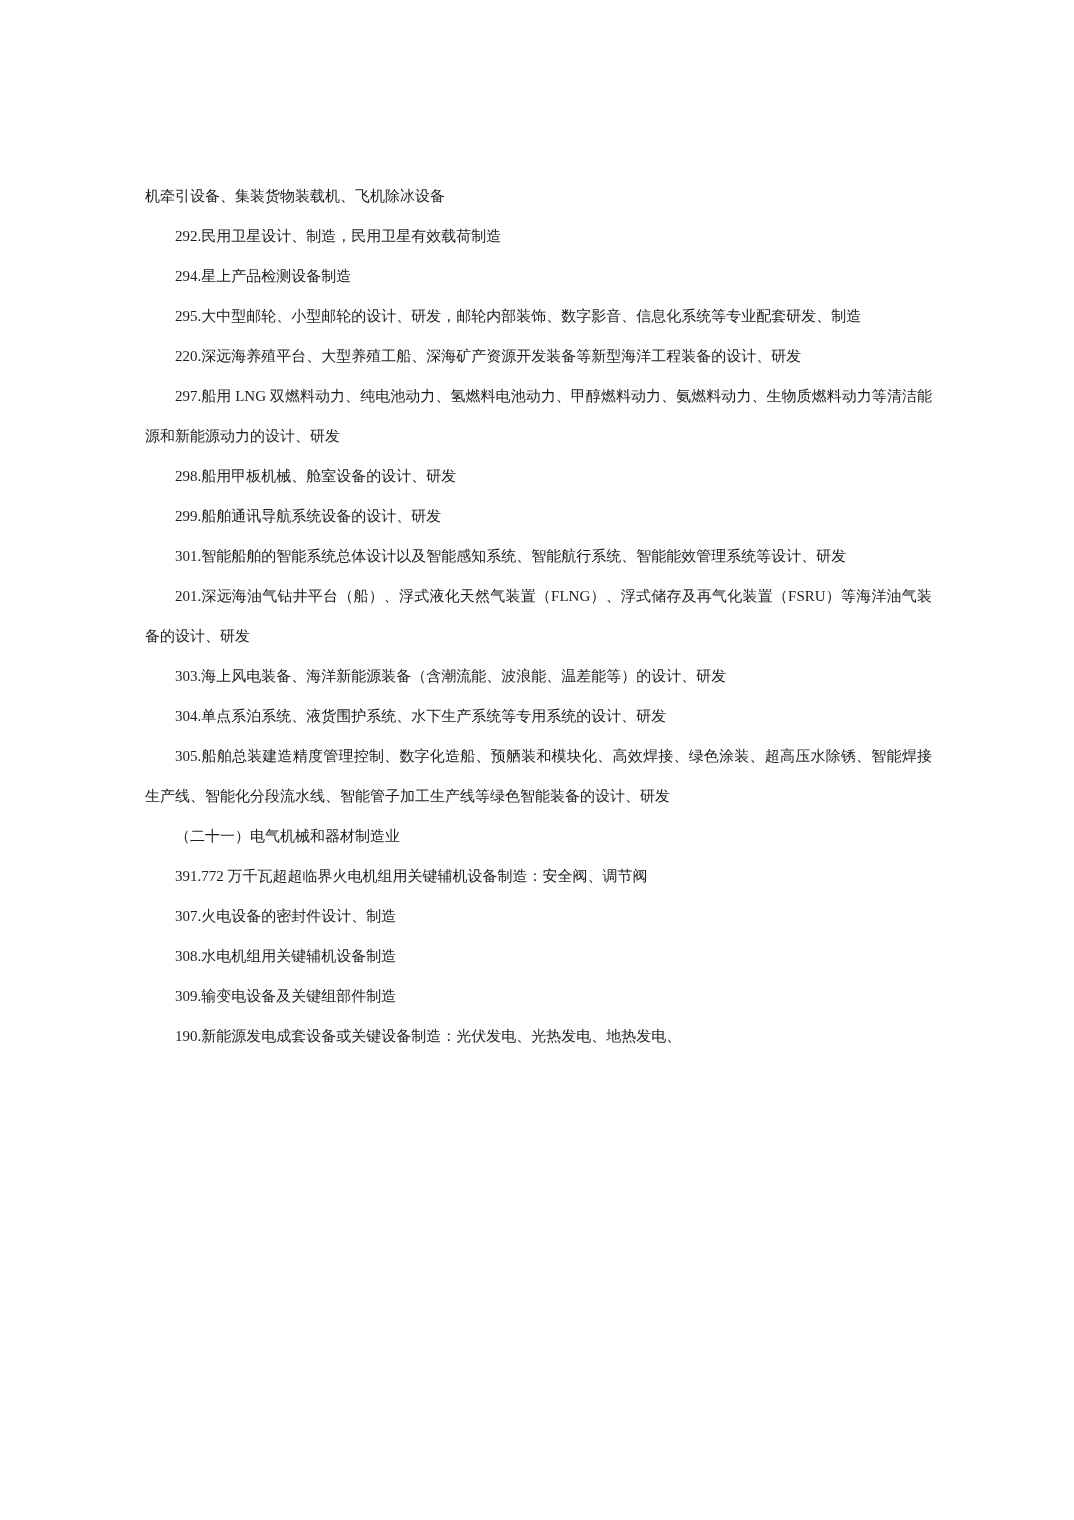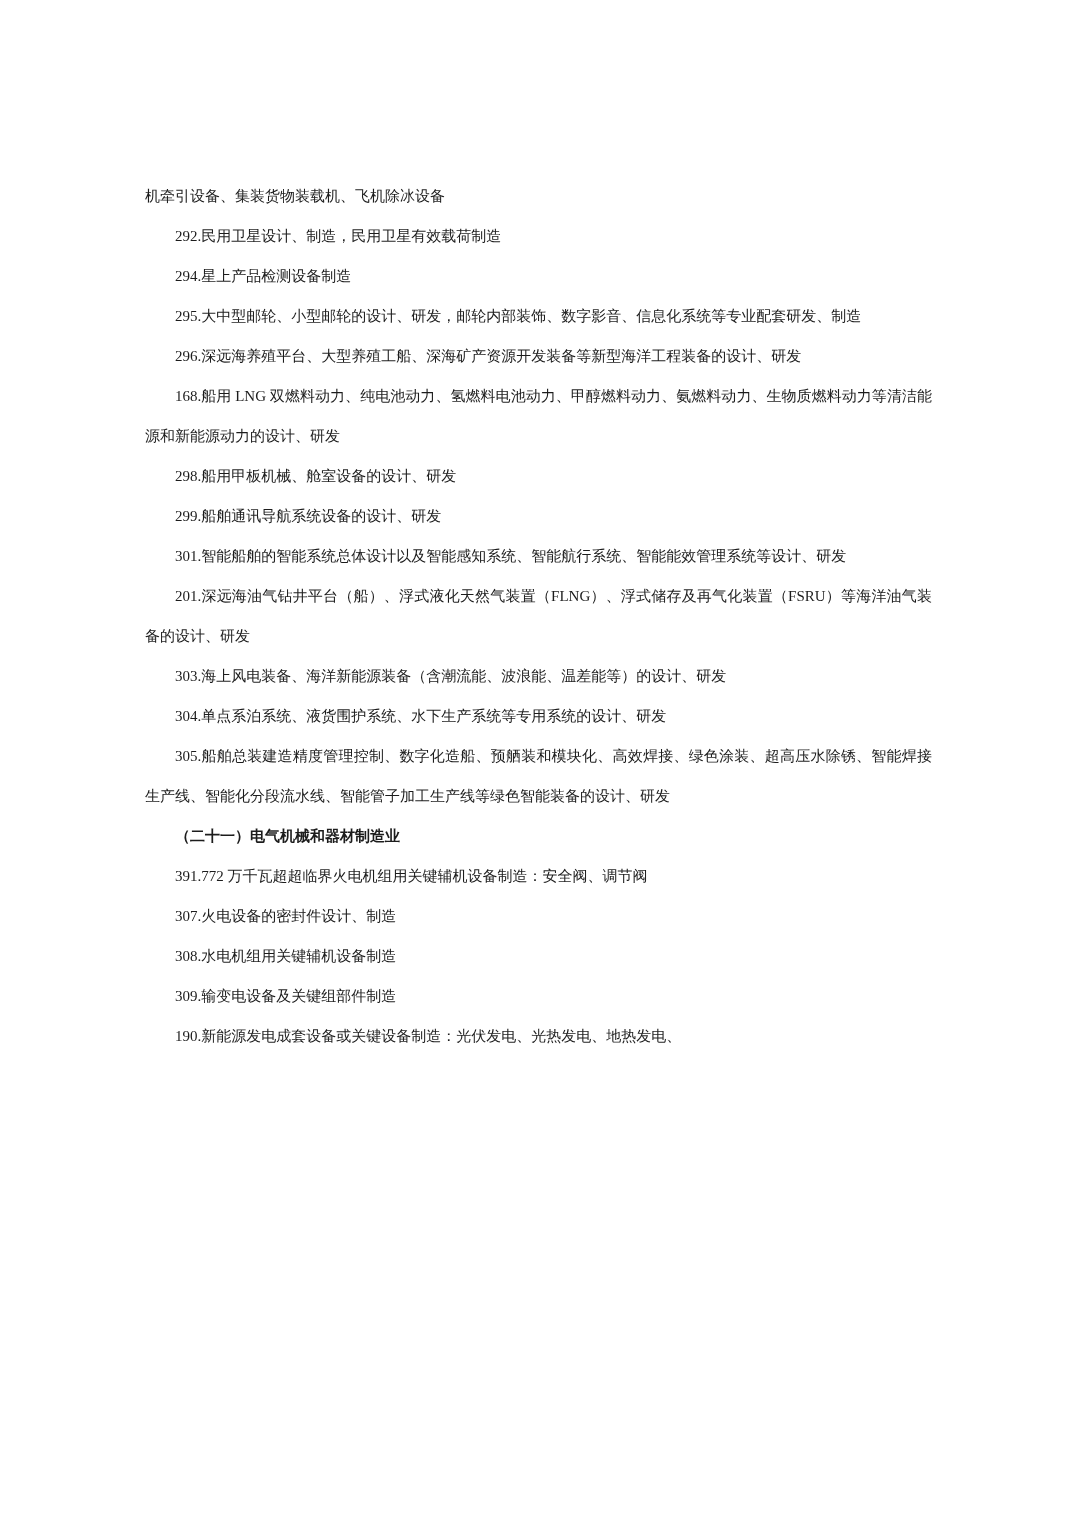--- a/index.html
+++ b/index.html
@@ -29,34 +29,34 @@
     padding: 0;
     text-align: justify;
     text-justify: inter-ideograph;
     word-break: break-all;
     text-indent: 2em;
   }
   p.para.continuation {
     text-indent: 0;
   }
   p.para.heading {
-    font-weight: bold;
+    font-weight: normal;
   }
 </style>
 </head>
 <body>
 
 <div class="page">
   <div class="doc-body">
       <p class="para continuation">机牵引设备、集装货物装载机、飞机除冰设备</p>
       <p class="para item">292.民用卫星设计、制造，民用卫星有效载荷制造</p>
       <p class="para item">294.星上产品检测设备制造</p>
       <p class="para item">295.大中型邮轮、小型邮轮的设计、研发，邮轮内部装饰、数字影音、信息化系统等专业配套研发、制造</p>
-      <p class="para item">296.深远海养殖平台、大型养殖工船、深海矿产资源开发装备等新型海洋工程装备的设计、研发</p>
-      <p class="para item">168.船用 LNG 双燃料动力、纯电池动力、氢燃料电池动力、甲醇燃料动力、氨燃料动力、生物质燃料动力等清洁能源和新能源动力的设计、研发</p>
+      <p class="para item">220.深远海养殖平台、大型养殖工船、深海矿产资源开发装备等新型海洋工程装备的设计、研发</p>
+      <p class="para item">297.船用 LNG 双燃料动力、纯电池动力、氢燃料电池动力、甲醇燃料动力、氨燃料动力、生物质燃料动力等清洁能源和新能源动力的设计、研发</p>
       <p class="para item">298.船用甲板机械、舱室设备的设计、研发</p>
       <p class="para item">299.船舶通讯导航系统设备的设计、研发</p>
       <p class="para item">301.智能船舶的智能系统总体设计以及智能感知系统、智能航行系统、智能能效管理系统等设计、研发</p>
       <p class="para item">201.深远海油气钻井平台（船）、浮式液化天然气装置（FLNG）、浮式储存及再气化装置（FSRU）等海洋油气装备的设计、研发</p>
       <p class="para item">303.海上风电装备、海洋新能源装备（含潮流能、波浪能、温差能等）的设计、研发</p>
       <p class="para item">304.单点系泊系统、液货围护系统、水下生产系统等专用系统的设计、研发</p>
       <p class="para item">305.船舶总装建造精度管理控制、数字化造船、预舾装和模块化、高效焊接、绿色涂装、超高压水除锈、智能焊接生产线、智能化分段流水线、智能管子加工生产线等绿色智能装备的设计、研发</p>
       <p class="para heading">（二十一）电气机械和器材制造业</p>
       <p class="para item">391.772 万千瓦超超临界火电机组用关键辅机设备制造：安全阀、调节阀</p>
       <p class="para item">307.火电设备的密封件设计、制造</p>

